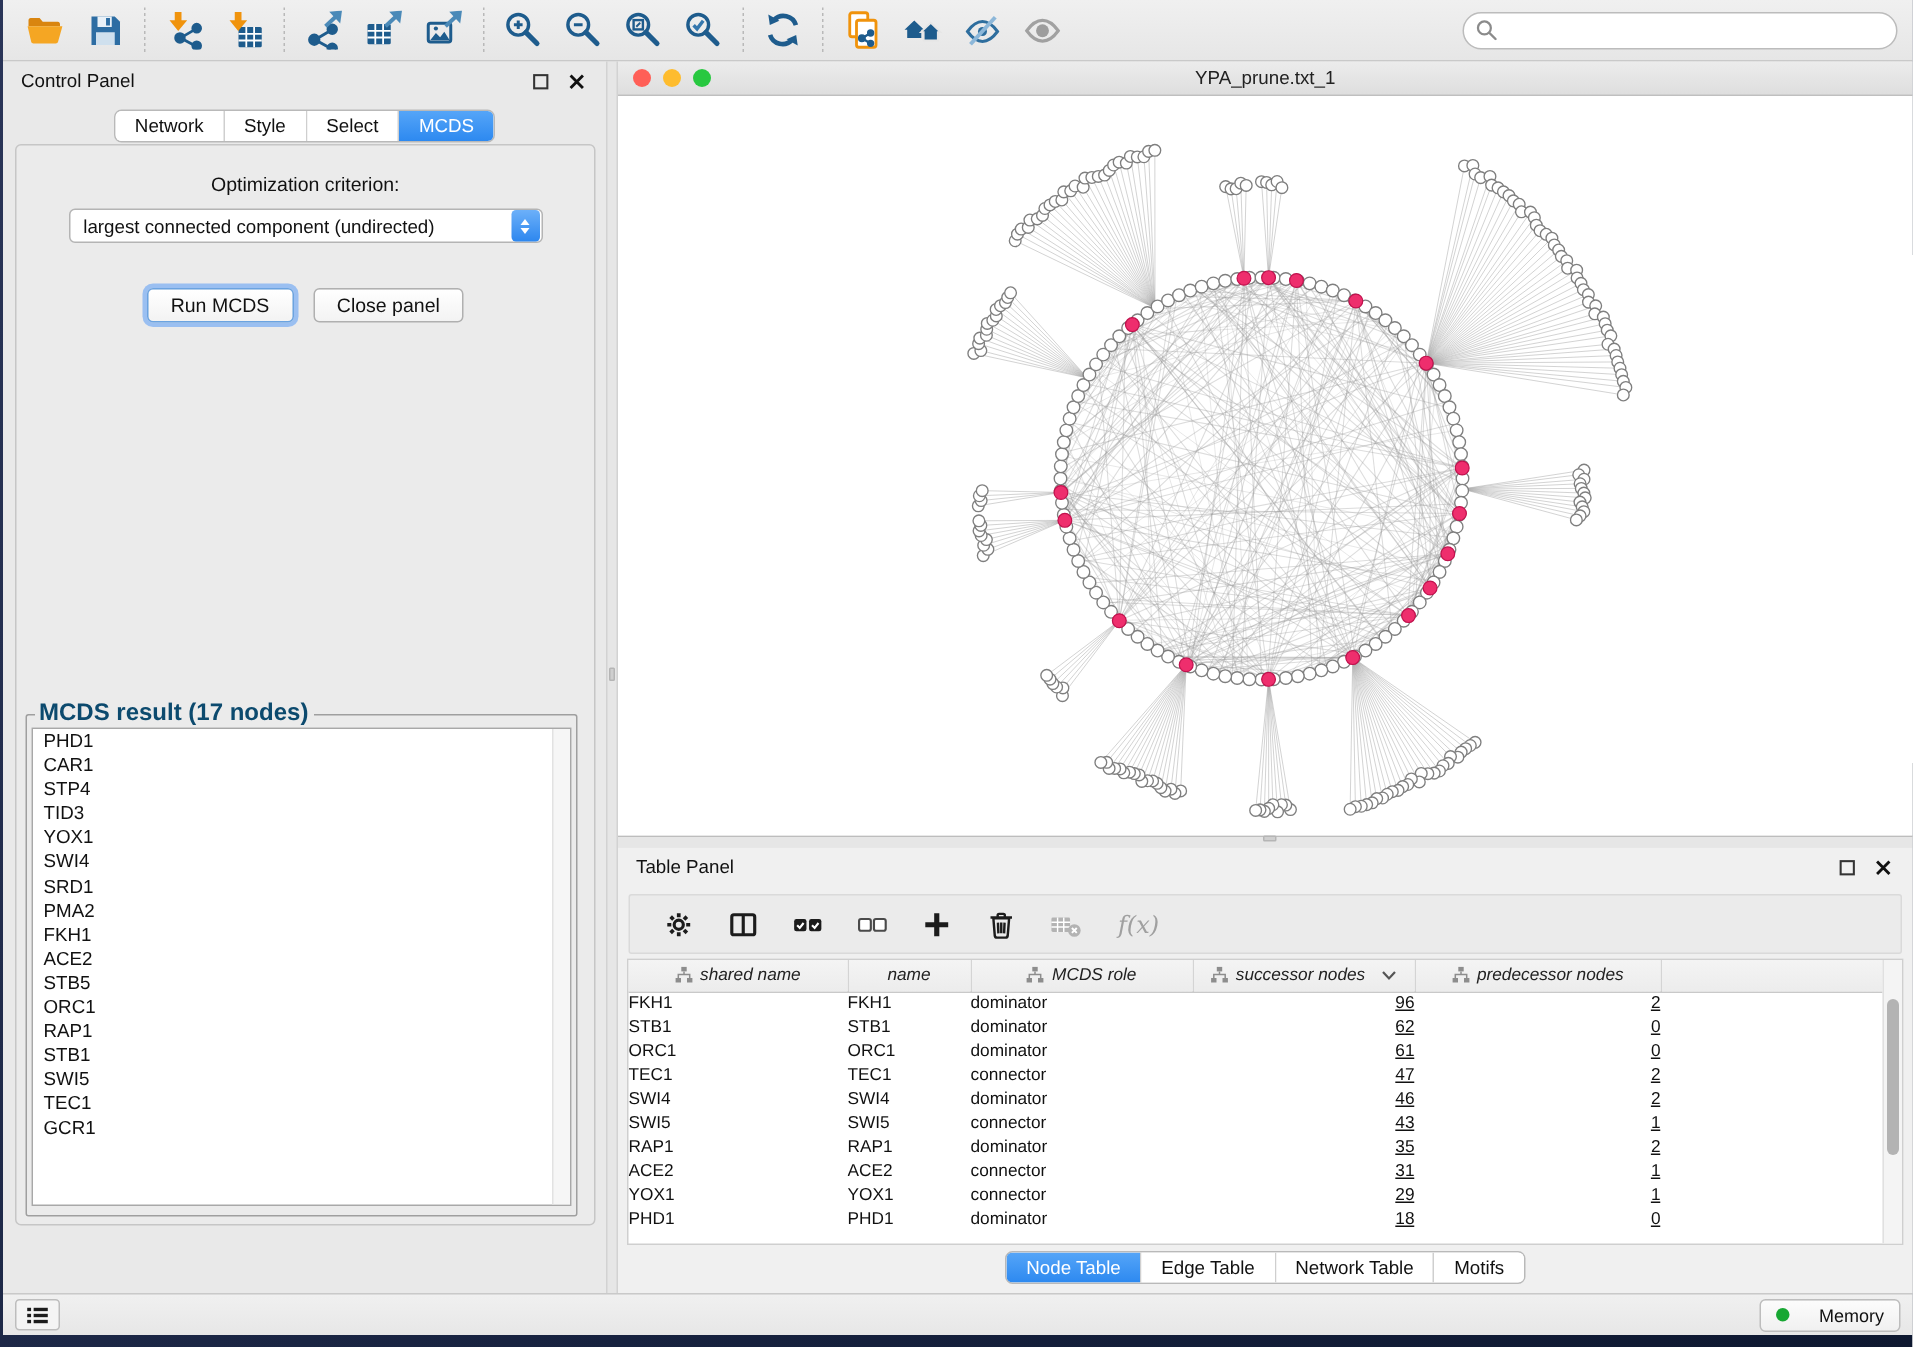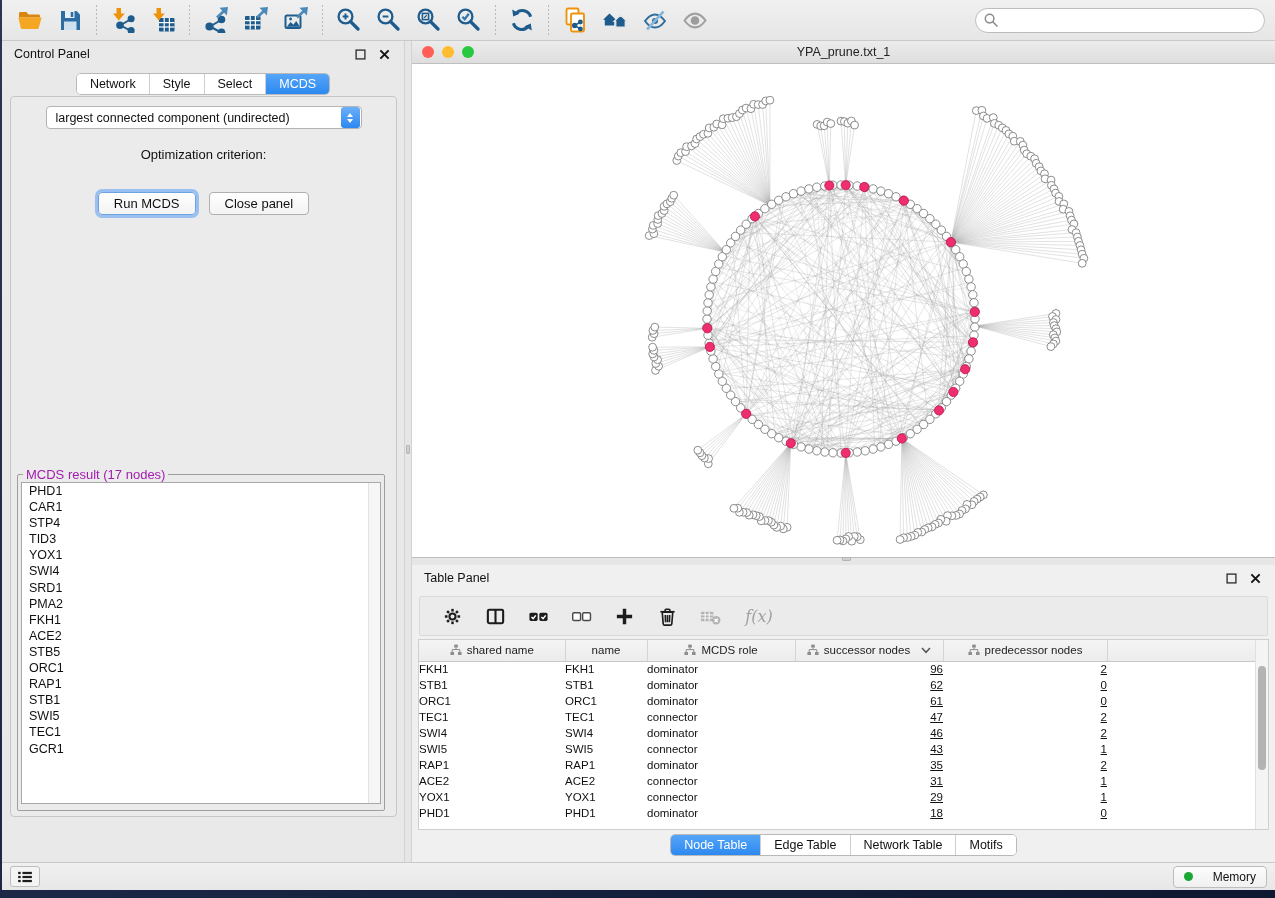--- a/index.html
+++ b/index.html
@@ -59,21 +59,21 @@
     border-right:3.5px solid transparent; border-bottom:4.5px solid #fff; }
   .chev-dn { width:0; height:0; border-left:3.5px solid transparent;
     border-right:3.5px solid transparent; border-top:4.5px solid #fff; }
   #cp-buttons { display:flex; justify-content:center; gap:13px; margin-top:30px; }
   .mac-btn { background:linear-gradient(#ffffff,#f3f3f3); border:1px solid #b0b0b0;
     border-radius:4px; font-size:13px; color:#111; padding:3px 15px; height:23px;
     cursor:pointer; font-family:"Liberation Sans",sans-serif; }
   .mac-btn.focused { box-shadow:0 0 0 3px rgba(87,155,245,.55); border-color:#6ba3e0; }
   #mcds-fieldset { position:absolute; left:6px; right:11px; top:370px; bottom:5px;
     border:1px solid #9f9f9f; border-radius:2px; padding:0 3px 3px 3px; }
-  #mcds-fieldset legend { font-size:13px; color:#a21caf; padding:0 3px; margin-left:2px; }
+  #mcds-fieldset legend { font-size:16px; color:#0c4a6e; padding:0 3px; margin-left:2px;font-weight:bold; }
   #mcds-list { position:relative; width:100%; height:calc(100% - 3px);
     background:#fff; border:1px solid #a8a8a8; overflow:hidden; }
   .mcds-item { font-size:12.5px; color:#111; line-height:16.1px; padding-left:7px; }
   #mcds-scroll { position:absolute; top:0; right:0; bottom:0; width:12px;
     background:#f6f6f6; border-left:1px solid #e2e2e2; }
 
   
   #v-splitter { width:8px; background:#e6e6e6; border-left:1px solid #d2d2d2;
     border-right:1px solid #d2d2d2; position:relative; cursor:col-resize; }
   .split-handle { position:absolute; left:1px; width:4px; height:9px;
@@ -103,21 +103,21 @@
   .tt-btn { width:24px; height:24px; display:flex; align-items:center;
     justify-content:center; background:transparent; border:none; cursor:pointer; }
   .tt-btn svg { width:21px; height:21px; }
   .tt-btn .fx { font-family:"DejaVu Serif", serif; font-style:italic;
     font-size:16px; color:#a0a0a0; }
   #table-wrap { margin:3px 6px 0 6px; background:#fff; border:1px solid #cfcfcf;
     height:191px; position:relative; overflow:hidden; flex:0 0 191px; }
   #tbl { width:calc(100% - 13px); border-collapse:collapse; table-layout:fixed; }
   #tbl th { height:21px; background:linear-gradient(#f4f4f4,#ececec);
     border-bottom:1px solid #c9c9c9; border-right:1px solid #d4d4d4;
-    font-weight:normal; font-size:11.5px; color:#222; position:relative; }
+    font-weight:normal; font-size:11.5px; color:#222; position:relative;font-style:italic; }
   #tbl th:last-child { border-right:none; }
   .th-inner { display:flex; align-items:center; justify-content:center; gap:5px;
     padding:0 4px; }
   .th-inner svg.tree { width:12px; height:12px; flex:0 0 12px; }
   .sortchev { width:10px; height:7px; margin-left:6px; }
   #tbl td { height:16px; font-size:11.5px; color:#111; padding:0;
     white-space:nowrap; overflow:hidden; }
   td.c-left { padding-left:12px; }
   td.c-left2 { padding-left:8px; }
   td.c-right { text-align:right; padding-right:12px;text-decoration:underline; }
@@ -356,28 +356,28 @@
         </div>
         <div id="cp-tabs-row">
           <div class="seg-tabs" id="cp-tabs">
               <div class="seg-tab">Network</div>
               <div class="seg-tab">Style</div>
               <div class="seg-tab">Select</div>
               <div class="seg-tab active">MCDS</div>
             </div>
         </div>
         <div id="cp-card">
+          <div id="opt-label">Optimization criterion:</div>
           <div id="criterion">
             <span class="val">largest connected component (undirected)</span>
             <span class="stepper">
               <span class="chev-up"></span>
                 <span class="chev-dn"></span>
             </span>
           </div>
-          <div id="opt-label">Optimization criterion:</div>
           <div id="cp-buttons">
             <button class="mac-btn focused">Run MCDS</button>
             <button class="mac-btn">Close panel</button>
           </div>
           <fieldset id="mcds-fieldset">
             <legend>MCDS result (17 nodes)</legend>
             <div id="mcds-list">
               <div class="mcds-item">PHD1</div>
                 <div class="mcds-item">CAR1</div>
                 <div class="mcds-item">STP4</div>

